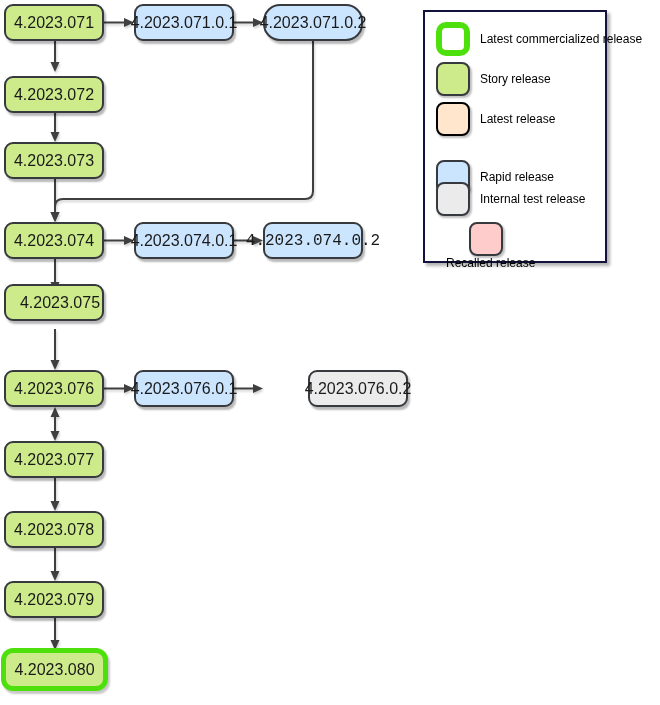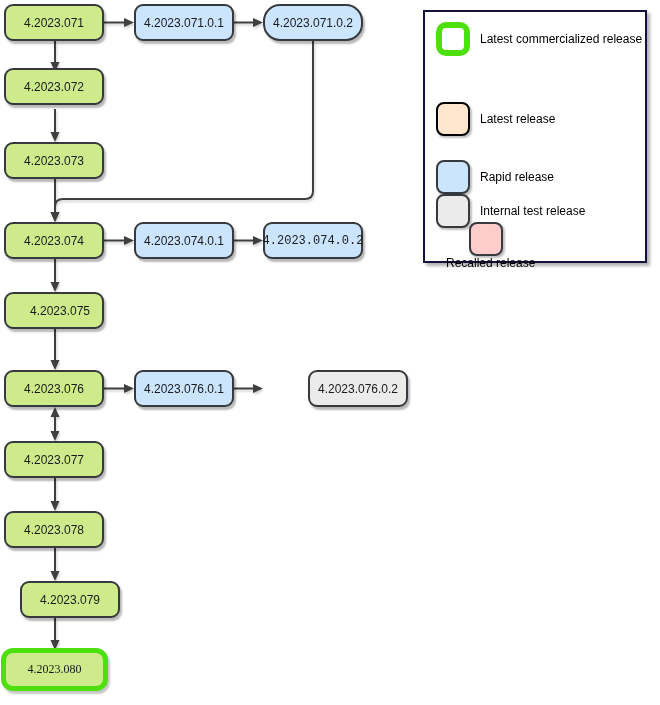--- a/index.html
+++ b/index.html
@@ -7,35 +7,34 @@
     position:relative;width:660px;height:705px;background:#fff;overflow:hidden;
     font-family:"Liberation Sans", sans-serif;
   }
   #edges{position:absolute;left:0;top:0;width:660px;height:705px;
     filter:drop-shadow(1px 2px 1px rgba(0,0,0,0.18));}
   .node{
     position:absolute;box-sizing:border-box;
     width:100px;height:37px;border-radius:9px;
     border:2px solid var(--node-stroke);
     display:flex;align-items:center;justify-content:center;
-    font-size:12px;color:var(--text);
+    font-size:16px;color:var(--text);
     box-shadow:2px 3px 2px rgba(0,0,0,0.28);
     white-space:nowrap;
   }
   .node.story{background:var(--story-fill);}
   .node.rapid{background:var(--rapid-fill);}
   .node.internal{background:var(--internal-fill);margin-left:45px;}
   .node.latest{
     border:5px solid var(--latest-stroke);
     border-radius:12px;
     box-shadow:2px 3px 2px rgba(0,0,0,0.22);
-    font-family:Liberation Serif, serif;
   }
   #legend{
-    position:absolute;left:423px;top:10px;width:224px;height:253px;
+    position:absolute;left:423px;top:10px;width:184px;height:253px;
     box-sizing:border-box;background:#fff;
     border:2px solid var(--legend-border);
     box-shadow:3px 3px 3px rgba(0,0,0,0.3);
   }
   .legend-row{
     position:absolute;left:11px;height:34px;
     display:flex;align-items:center;
   }
   .swatch{
     box-sizing:border-box;width:34px;height:34px;border-radius:8px;flex:0 0 34px;
@@ -87,48 +86,52 @@
       <polygon points="55,511 50.5,501 59.5,501" fill="#3f3f3f"></polygon>
       <path d="M 55 548 L 55 572" fill="none" stroke="#3f3f3f" stroke-width="2"></path>
       <polygon points="55,581 50.5,571 59.5,571" fill="#3f3f3f"></polygon>
       <path d="M 55 618 L 55 641" fill="none" stroke="#3f3f3f" stroke-width="2"></path>
       <polygon points="55,650 50.5,640 59.5,640" fill="#3f3f3f"></polygon>
     </svg>
   <div id="nodes">
       <div class="node story" style="left: 4px; top: 4px;">4.2023.071</div>
       <div class="node rapid" style="left: 134px; top: 4px;">4.2023.071.0.1</div>
       <div class="node rapid" style="left: 263px; top: 4px; border-radius: 17px;">4.2023.071.0.2</div>
-      <div class="node story" style="left: 4px; top: 68px;">4.2023.072</div>
+      <div class="node story" style="left: 4px; top: 76px;">4.2023.072</div>
       <div class="node story" style="left: 4px; top: 142px;">4.2023.073</div>
       <div class="node story" style="left: 4px; top: 222px;">4.2023.074</div>
       <div class="node rapid" style="left: 134px; top: 222px;">4.2023.074.0.1</div>
       <div class="node rapid" style="left: 263px; top: 222px; font-family: Liberation Mono, monospace;">4.2023.074.0.2</div>
-      <div class="node story" style="left: 4px; top: 292px; padding-left: 12px;">4.2023.075</div>
+      <div class="node story" style="left: 4px; top: 284px; padding-left: 12px;">4.2023.075</div>
       <div class="node story" style="left: 4px; top: 370px;">4.2023.076</div>
       <div class="node rapid" style="left: 134px; top: 370px;">4.2023.076.0.1</div>
       <div class="node internal" style="left: 263px; top: 370px;">4.2023.076.0.2</div>
       <div class="node story" style="left: 4px; top: 441px;">4.2023.077</div>
       <div class="node story" style="left: 4px; top: 511px;">4.2023.078</div>
-      <div class="node story" style="left: 20px; top: 581px;">4.2023.079</div>
+      <div class="node story" style="left: 4px; top: 581px;">4.2023.079</div>
       <div class="node story latest" style="left: 1px; top: 648px; width: 107px; height: 43px;">4.2023.080</div>
     </div>
   <div id="legend">
       <div class="legend-row" style="top: 10px;">
         <span class="swatch latest"></span>
         <span class="legend-label">Latest commercialized release</span>
+      </div>
+      <div class="legend-row" style="top: 50px;">
+        <span class="swatch story"></span>
+        <span class="legend-label">Story release</span>
       </div>
       <div class="legend-row" style="top: 90px;">
         <span class="swatch hotfix"></span>
         <span class="legend-label">Latest release</span>
       </div>
       <div class="legend-row" style="top: 148px;">
         <span class="swatch rapid"></span>
         <span class="legend-label">Rapid release</span>
       </div>
-      <div class="legend-row" style="top: 182px; align-items: center;">
+      <div class="legend-row" style="top: 170px; align-items: center;">
         <span class="swatch internal"></span>
         <span class="legend-label">Internal test release</span>
       </div>
       <div class="legend-row" style="top: 210px; flex-direction: column;">
         <span class="swatch recalled"></span>
         <span class="legend-label">Recalled release</span>
       </div>
     </div>
 </div>
 

